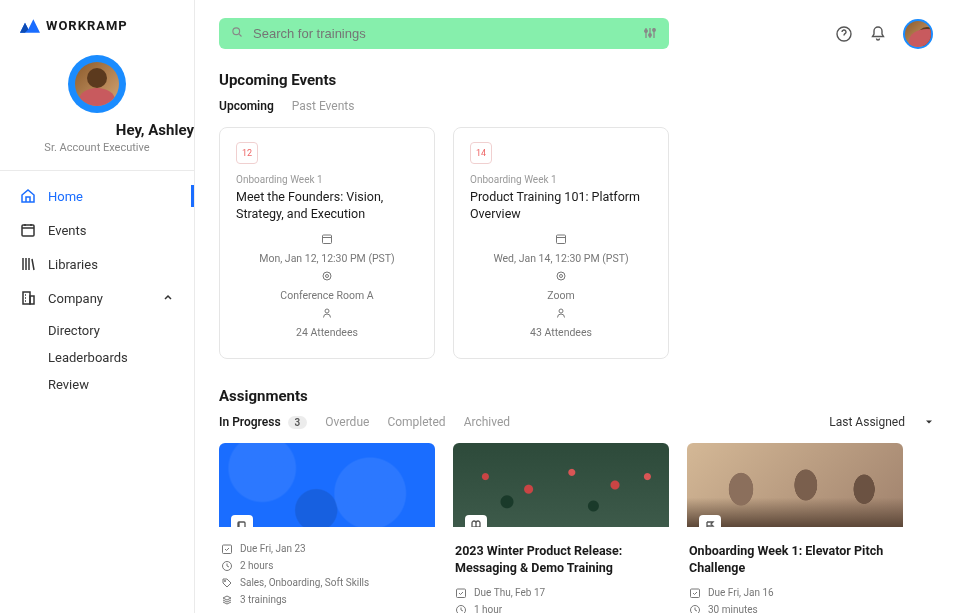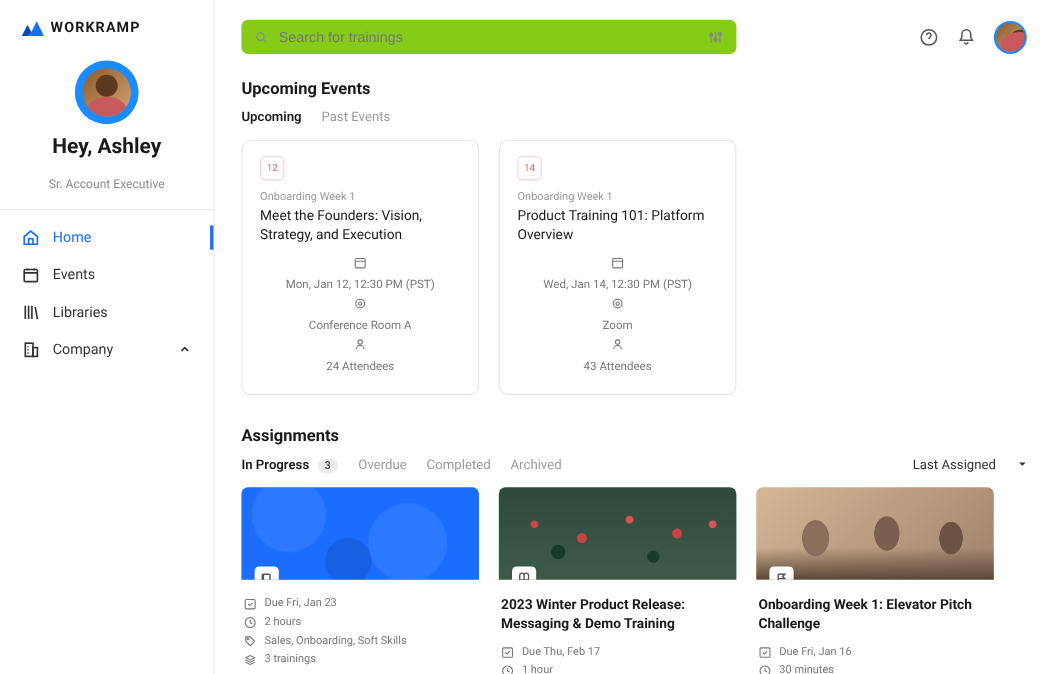--- a/index.html
+++ b/index.html
@@ -9,36 +9,36 @@
 
 .sidebar { width: 195px; border-right: 1px solid #eaeaea; display: flex; flex-direction: column; padding-top: 18px; }
 .logo { display: flex; align-items: center; gap: 6px; padding: 0 20px 10px; }
 .logo-mark { width: 20px; height: 14px; }
 .logo-text { font-weight: 700; letter-spacing: 1px; font-size: 13px; }
 .profile { text-align: center; padding: 12px 0 16px; }
 .avatar-circle { width: 58px; height: 58px; border-radius: 50%; background: #1a8cff; margin: 0 auto 8px; position: relative; overflow: hidden; display: flex; align-items: center; justify-content: center; }
 .avatar-inner { width: 44px; height: 44px; border-radius: 50%; background: linear-gradient(135deg, #8b5a2b 0%, #d4a574 100%); position: relative; overflow: hidden; }
 .avatar-inner::before { content: ""; position: absolute; top: 6px; left: 12px; width: 20px; height: 20px; border-radius: 50%; background: #5c3a1e; }
 .avatar-inner::after { content: ""; position: absolute; bottom: -6px; left: 4px; width: 36px; height: 24px; border-radius: 50% 50% 0 0; background: #c85a5e; }
-.greeting { font-weight: 700; font-size: 19px; margin-bottom: 17px; }
+.greeting { font-weight: 700; font-size: 15px; margin-bottom: 2px; text-align: right; }
 .role { font-size: 11px; color: #8a8a8a; }
 .divider { border: none; border-top: 1px solid #eaeaea; margin: 0; }
 .nav { padding: 8px 0; }
 .nav-item { display: flex; align-items: center; gap: 12px; padding: 9px 20px; font-size: 13px; color: #333; cursor: pointer; position: relative; }
 .nav-item.active { color: #1a6dff; }
 .nav-item.active::after { content: ""; position: absolute; right: 0; top: 6px; bottom: 6px; width: 3px; background: #1a6dff; }
 .nav-icon { width: 16px; height: 16px; flex-shrink: 0; }
 .nav-chevron { margin-left: auto; width: 12px; height: 12px; }
 .sub-nav { padding: 2px 0 0 48px; }
 .sub-nav-item { padding: 6px 0; font-size: 13px; color: #333; cursor: pointer; }
 
 
 .main { flex: 1; display: flex; flex-direction: column; overflow-y: auto; }
 .topbar { display: flex; align-items: center; gap: 16px; padding: 18px 24px 0; }
-.search { flex: 0 0 450px; display: flex; align-items: center; background: #84cc16; border-radius: 6px; padding: 8px 12px; gap: 10px; }
+.search { flex: 0 0 450px; display: flex; background: #86efac; border-radius: 6px; padding: 8px 12px; gap: 10px; }
 .search-input { flex: 1; border: none; background: transparent; outline: none; font-size: 13px; color: #555; }
 .search-filter { margin-left: auto; color: #888; }
 .topbar-right { margin-left: auto; display: flex; align-items: center; gap: 16px; }
 .top-icon { width: 18px; height: 18px; color: #555; cursor: pointer; }
 .top-avatar { width: 30px; height: 30px; border-radius: 50%; background: #1a8cff; overflow: hidden; position: relative; cursor: pointer; }
 .top-avatar .avatar-inner { width: 26px; height: 26px; margin: 2px auto; }
 
 .content { padding: 22px 24px; }
 .section-title { font-weight: 700; font-size: 15px; margin-bottom: 10px; }
 .tabs { display: flex; gap: 18px; font-size: 12px; margin-bottom: 14px; align-items: center; }
@@ -135,20 +135,25 @@
         <svg class="nav-icon" viewBox="0 0 16 16" fill="none" stroke="currentColor" stroke-width="1.5">
             <rect x="3" y="2" width="7" height="12"></rect>
             <rect x="10" y="6" width="4" height="8"></rect>
             <path d="M5 5 H6 M5 8 H6 M5 11 H6"></path>
           </svg>
         <span>Company</span>
         <svg class="nav-chevron" viewBox="0 0 12 12" fill="none" stroke="currentColor" stroke-width="1.5">
             <path d="M3 7 L6 4 L9 7"></path>
           </svg>
       </div>
+      <div class="sub-nav">
+        <div class="sub-nav-item">Directory</div>
+        <div class="sub-nav-item">Leaderboards</div>
+        <div class="sub-nav-item">Review</div>
+      </div>
     </nav>
   </aside>
 
   <main class="main">
     <div class="topbar">
       <div class="search">
         <svg class="meta-icon" viewBox="0 0 16 16" fill="none" stroke="#888" stroke-width="1.5">
             <circle cx="7" cy="7" r="4.5"></circle>
             <path d="M11 11 L14 14"></path>
           </svg>

